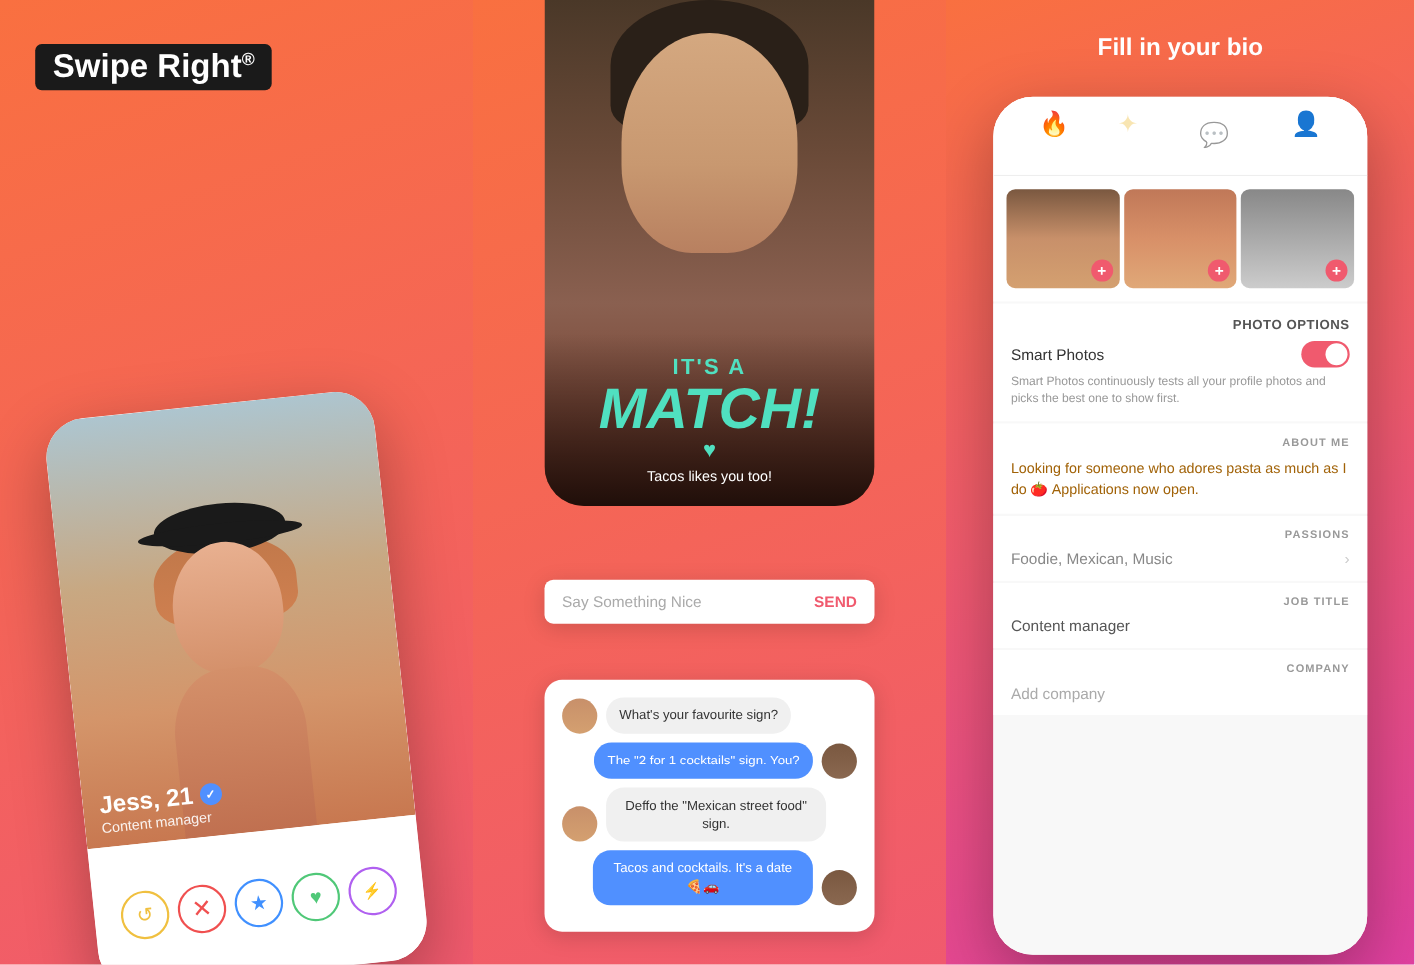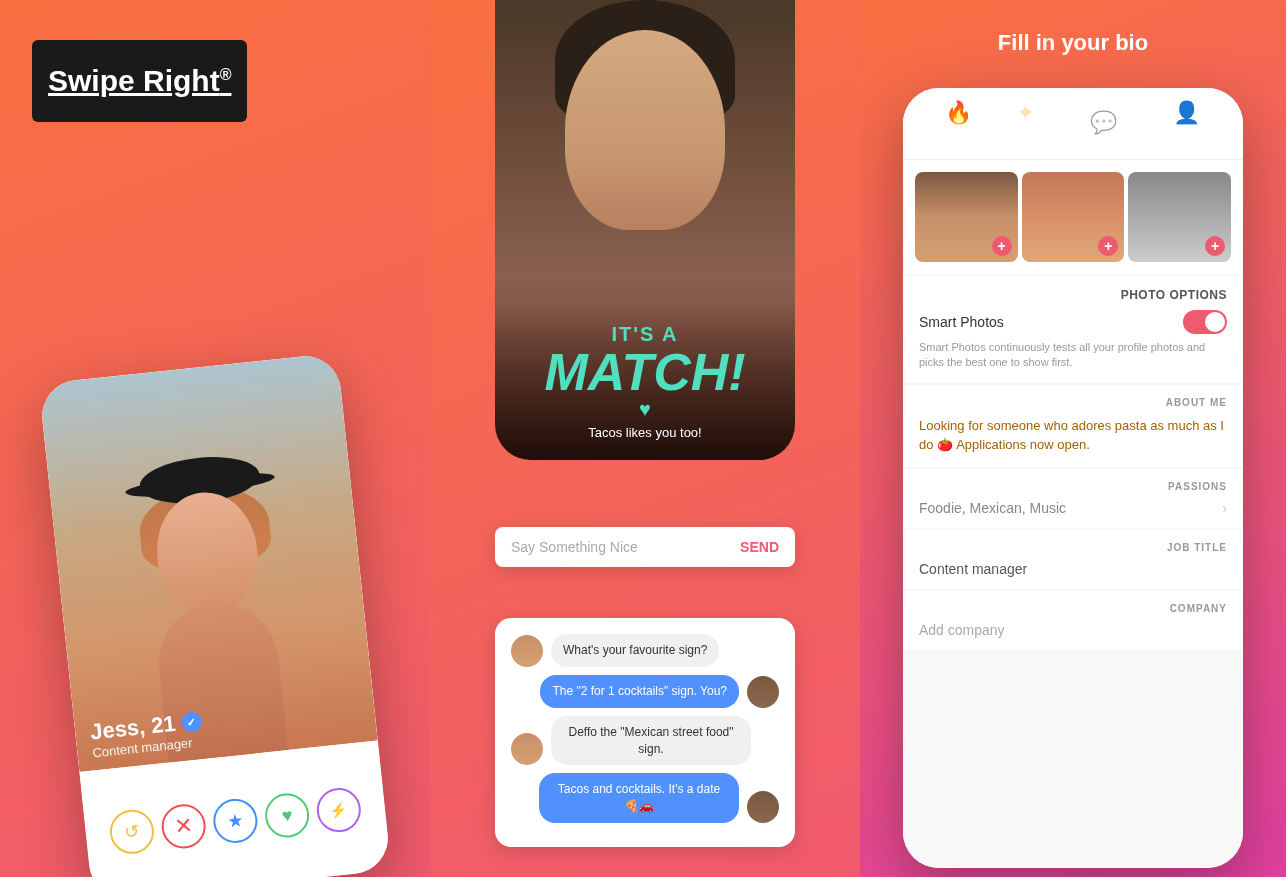--- a/index.html
+++ b/index.html
@@ -28,25 +28,24 @@
       font-size: 42px;
       font-weight: 800;
       line-height: 1.1;
       margin-bottom: 18px;
     }
     .panel-1 .swipe-badge {
       background: #1a1a1a;
       color: white;
       font-size: 30px;
       font-weight: 800;
-      padding: 24px 16px;
+      padding: 4px 16px;
       border-radius: 6px;
       margin-bottom: 30px;
       display: inline-block;
-      text-decoration: underline;
     }
     .panel-1 .swipe-badge sup {
       font-size: 16px;
       vertical-align: super;
     }
 
     
     .phone-mockup {
       background: white;
       border-radius: 36px;

